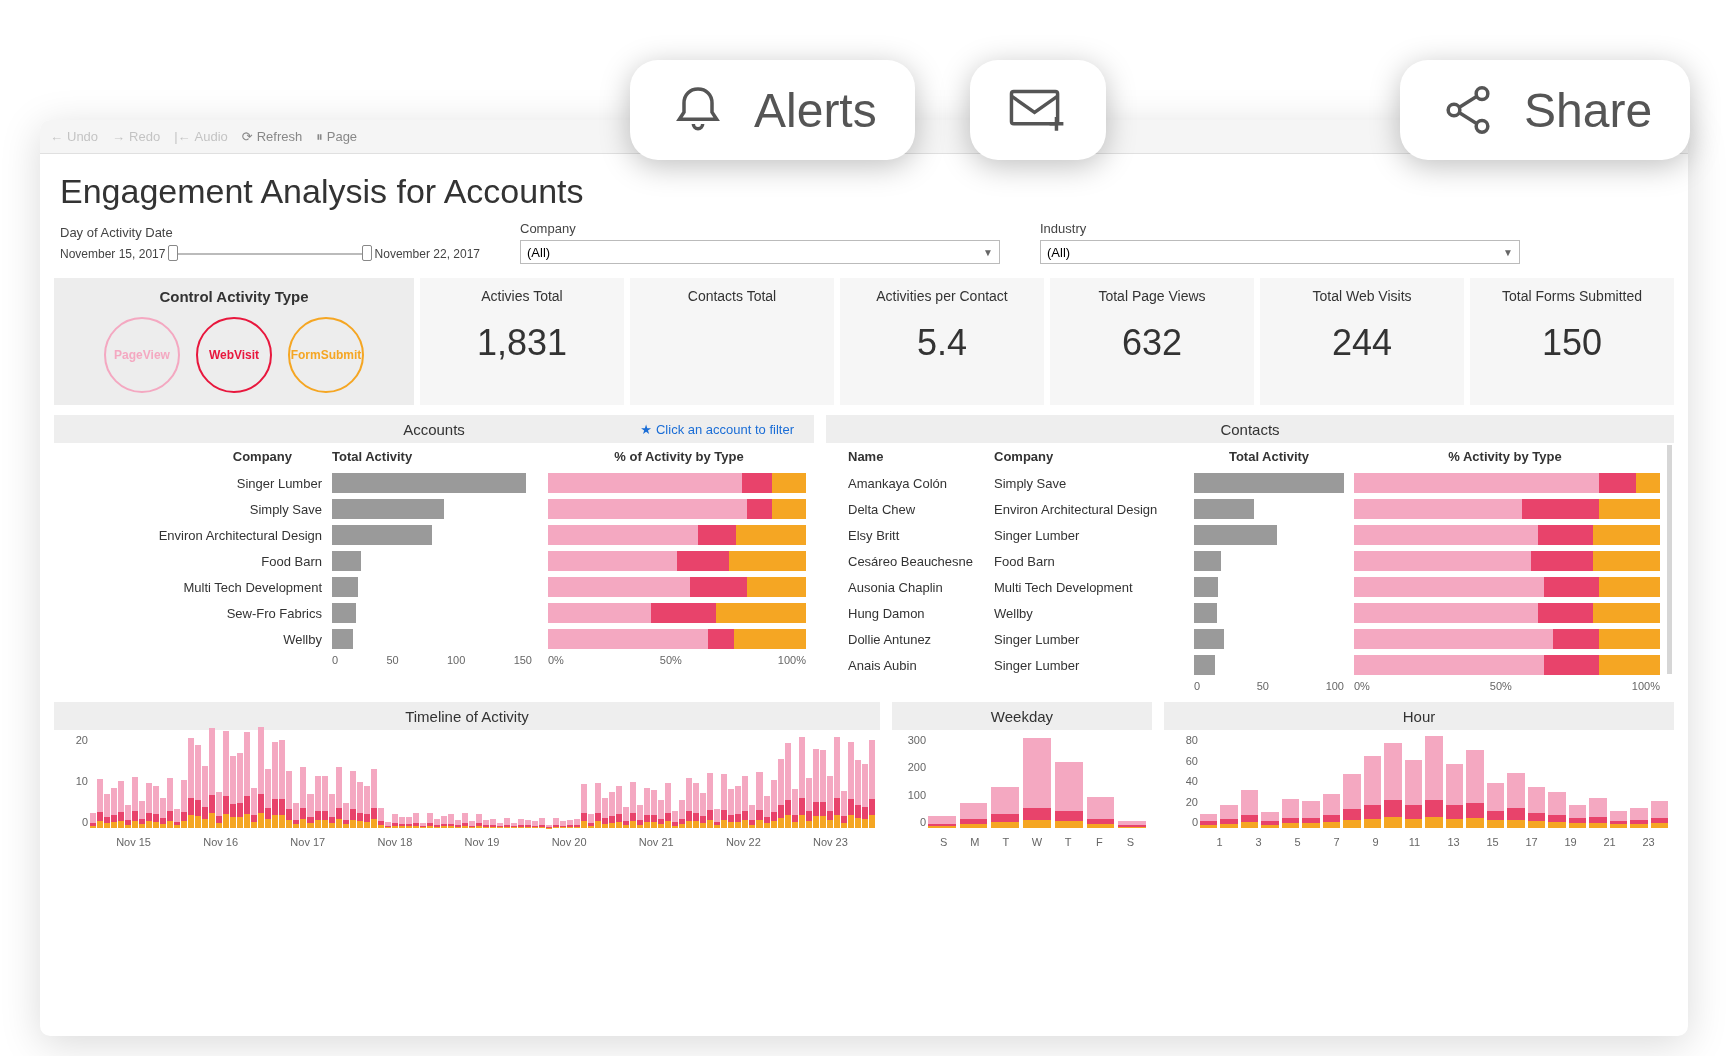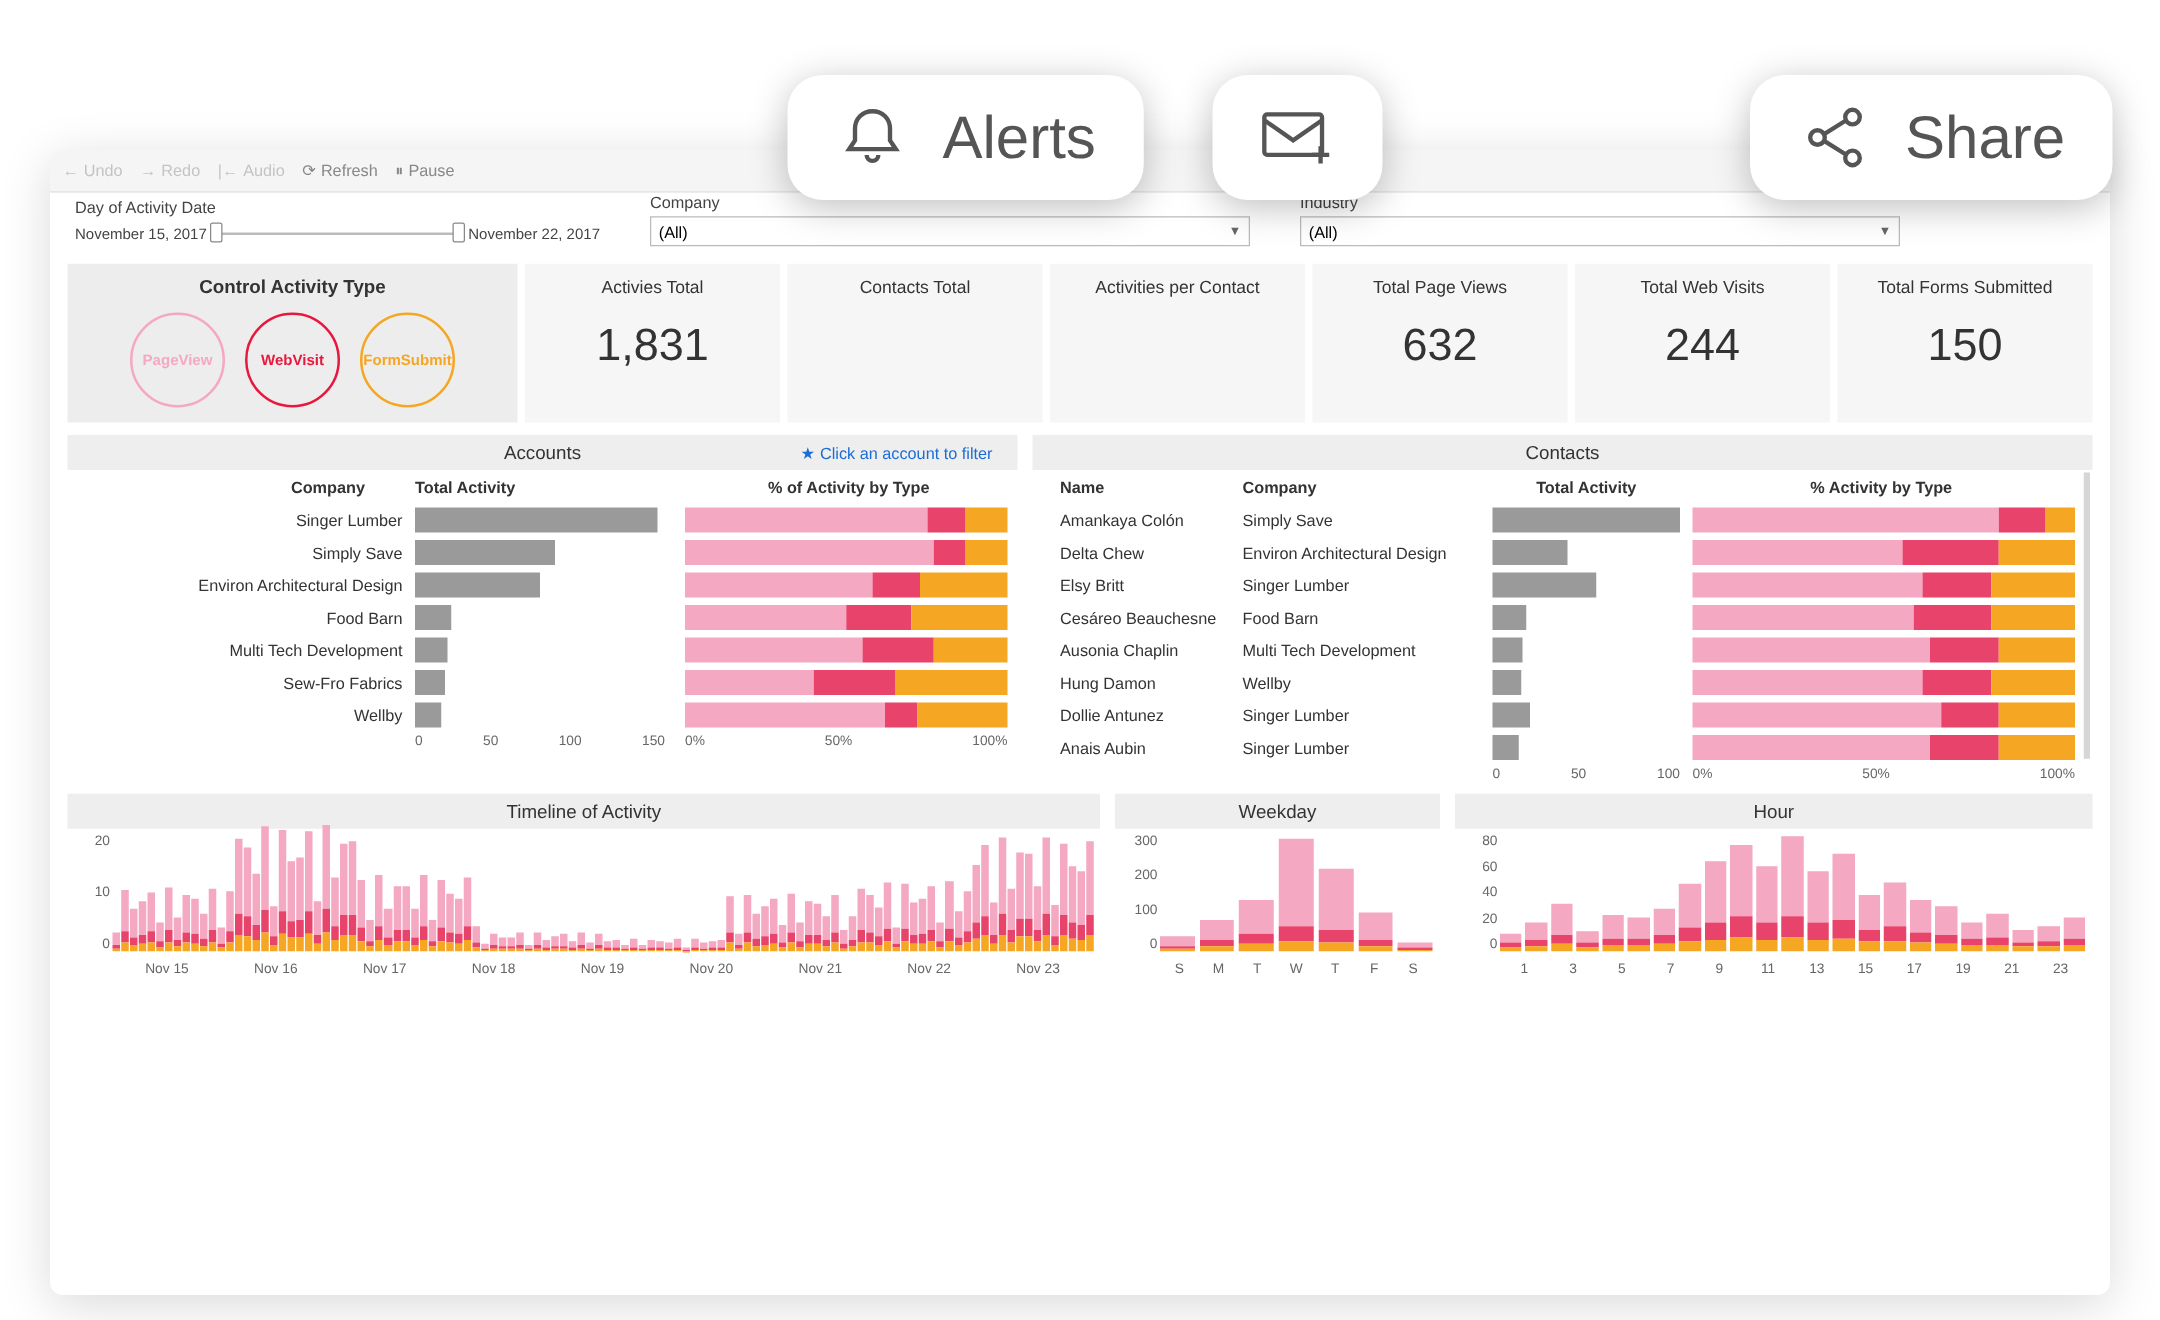--- a/index.html
+++ b/index.html
@@ -97,24 +97,25 @@
     <div class="tb dis">
         <span>|←</span>
         <span>Audio</span>
       </div>
     <div class="tb">
         <span>⟳</span>
         <span>Refresh</span>
       </div>
     <div class="tb">
         <span>⏸</span>
-        <span>Pause</span>
+        <span>Page</span>
       </div>
   </div>
 
+  <div class="title">Engagement Analysis for Accounts</div>
 
   <div class="filters">
     <div class="filt">
       <div class="flabel">Day of Activity Date</div>
       <div class="slider">
         <span class="d1">November 15, 2017</span>
         <div class="track">
             <div class="knob" style="left:-5px"></div>
             <div class="knob" style="right:-5px"></div>
           </div>
@@ -149,20 +150,21 @@
     <div id="kpilist" style="display:flex;gap:6px;flex:1">
         <div class="kpi">
           <div class="kl">Activies Total</div>
           <div class="kv">1,831</div>
         </div>
         <div class="kpi">
           <div class="kl">Contacts Total</div>
         </div>
         <div class="kpi">
           <div class="kl">Activities per Contact</div>
+          <div class="kv">5.4</div>
         </div>
         <div class="kpi">
           <div class="kl">Total Page Views</div>
           <div class="kv">632</div>
         </div>
         <div class="kpi">
           <div class="kl">Total Web Visits</div>
           <div class="kv">244</div>
         </div>
         <div class="kpi">

